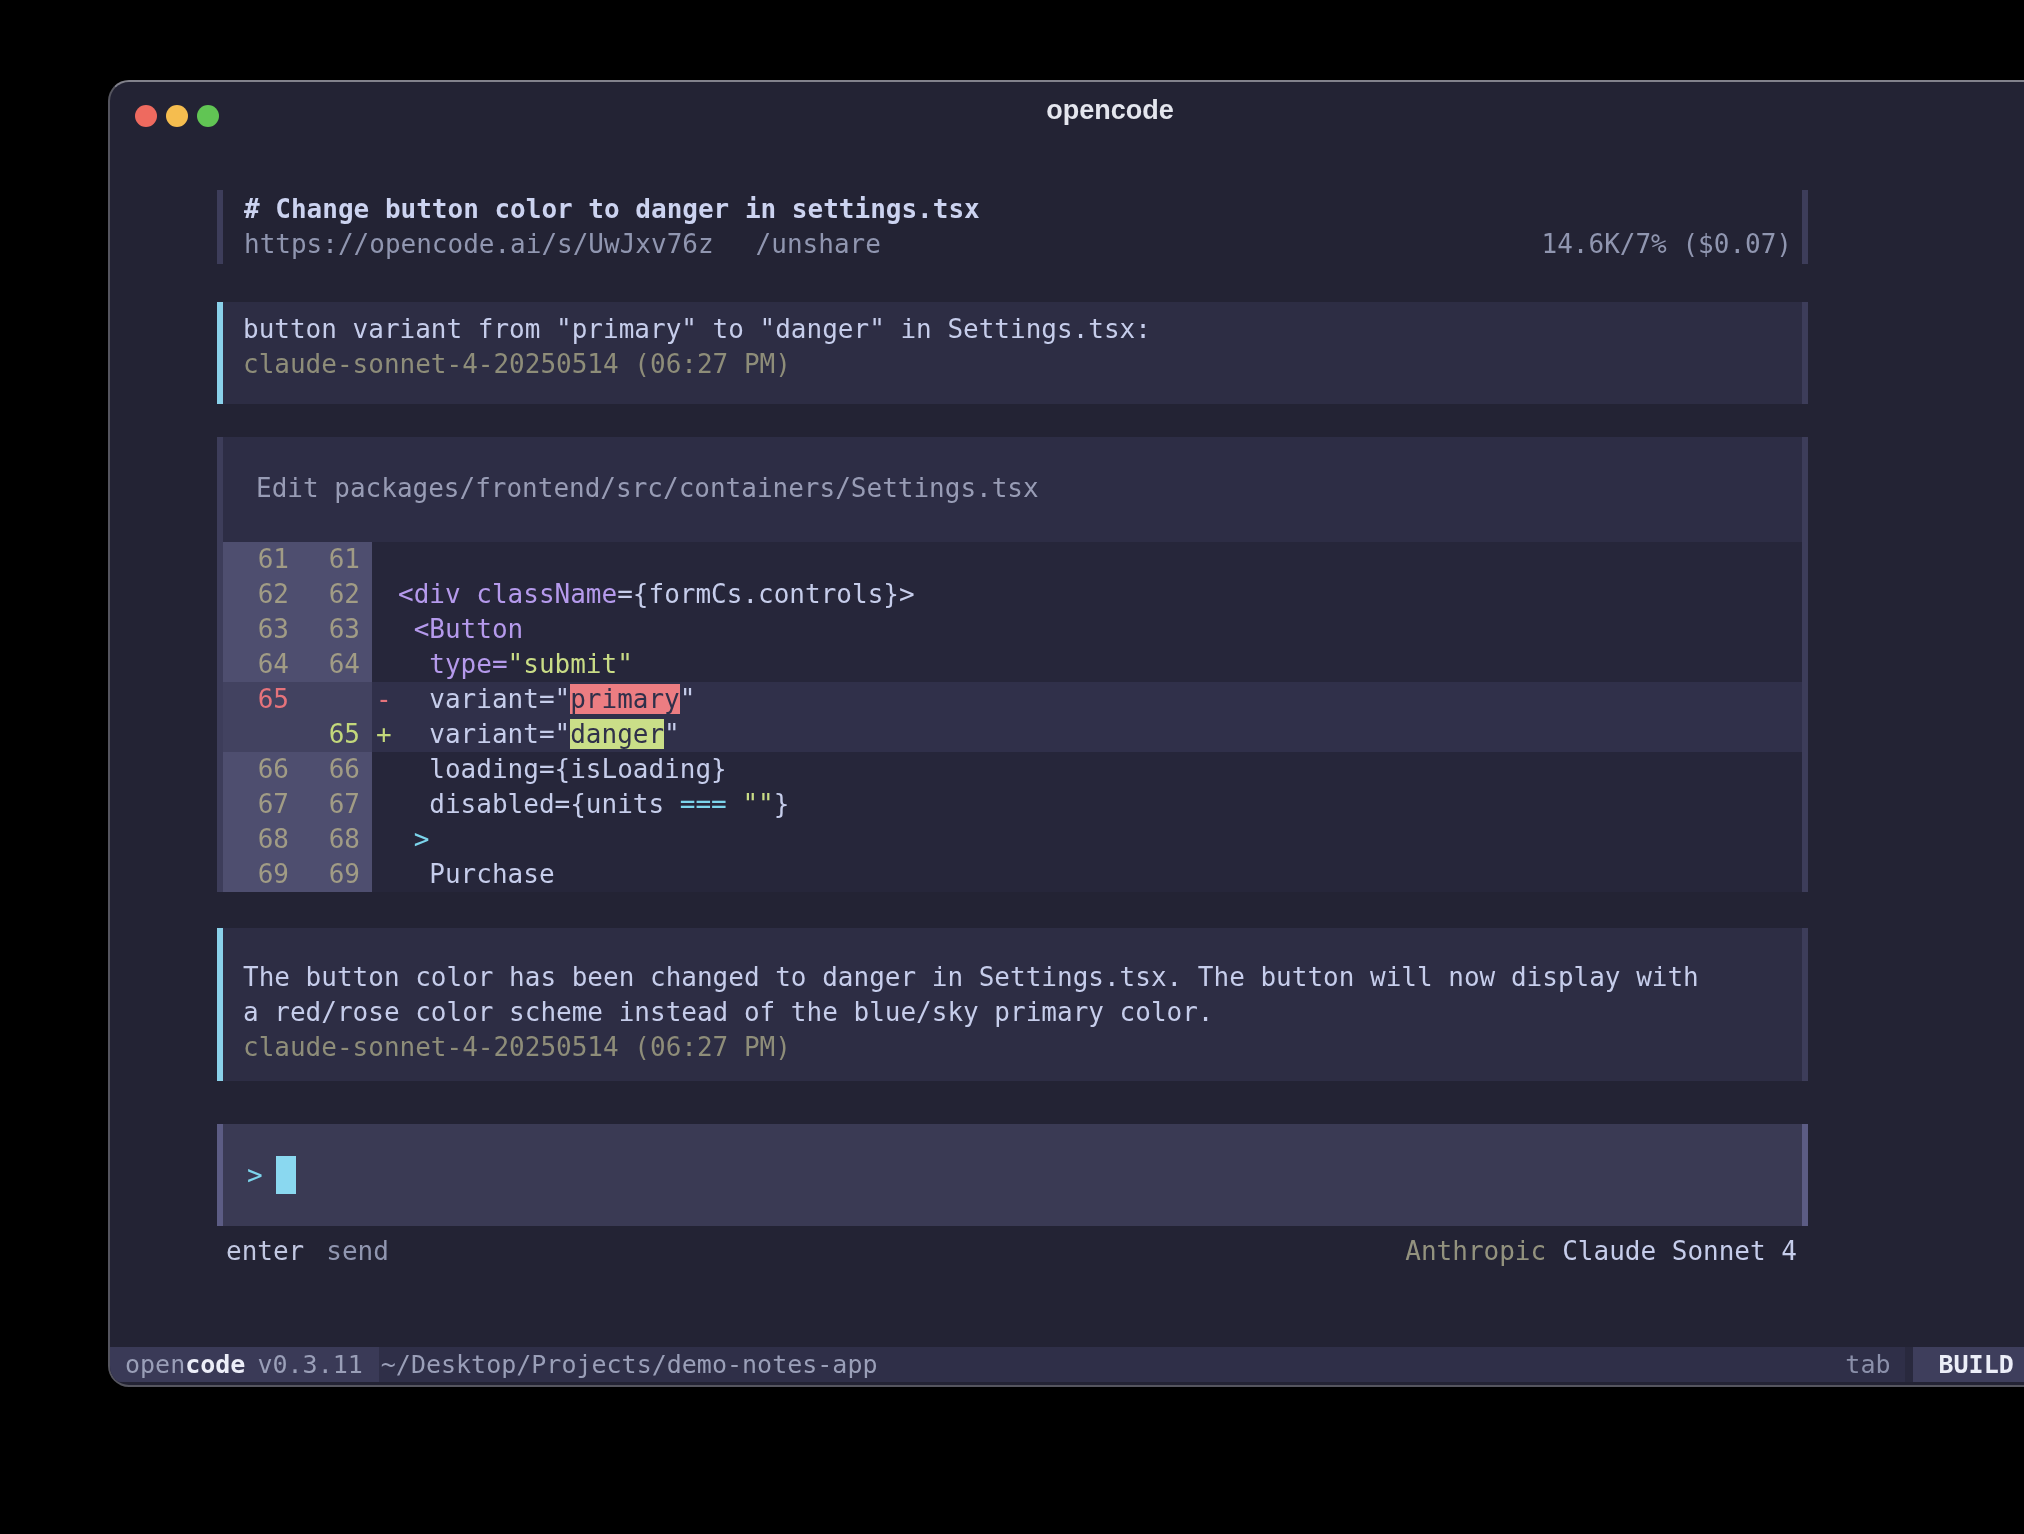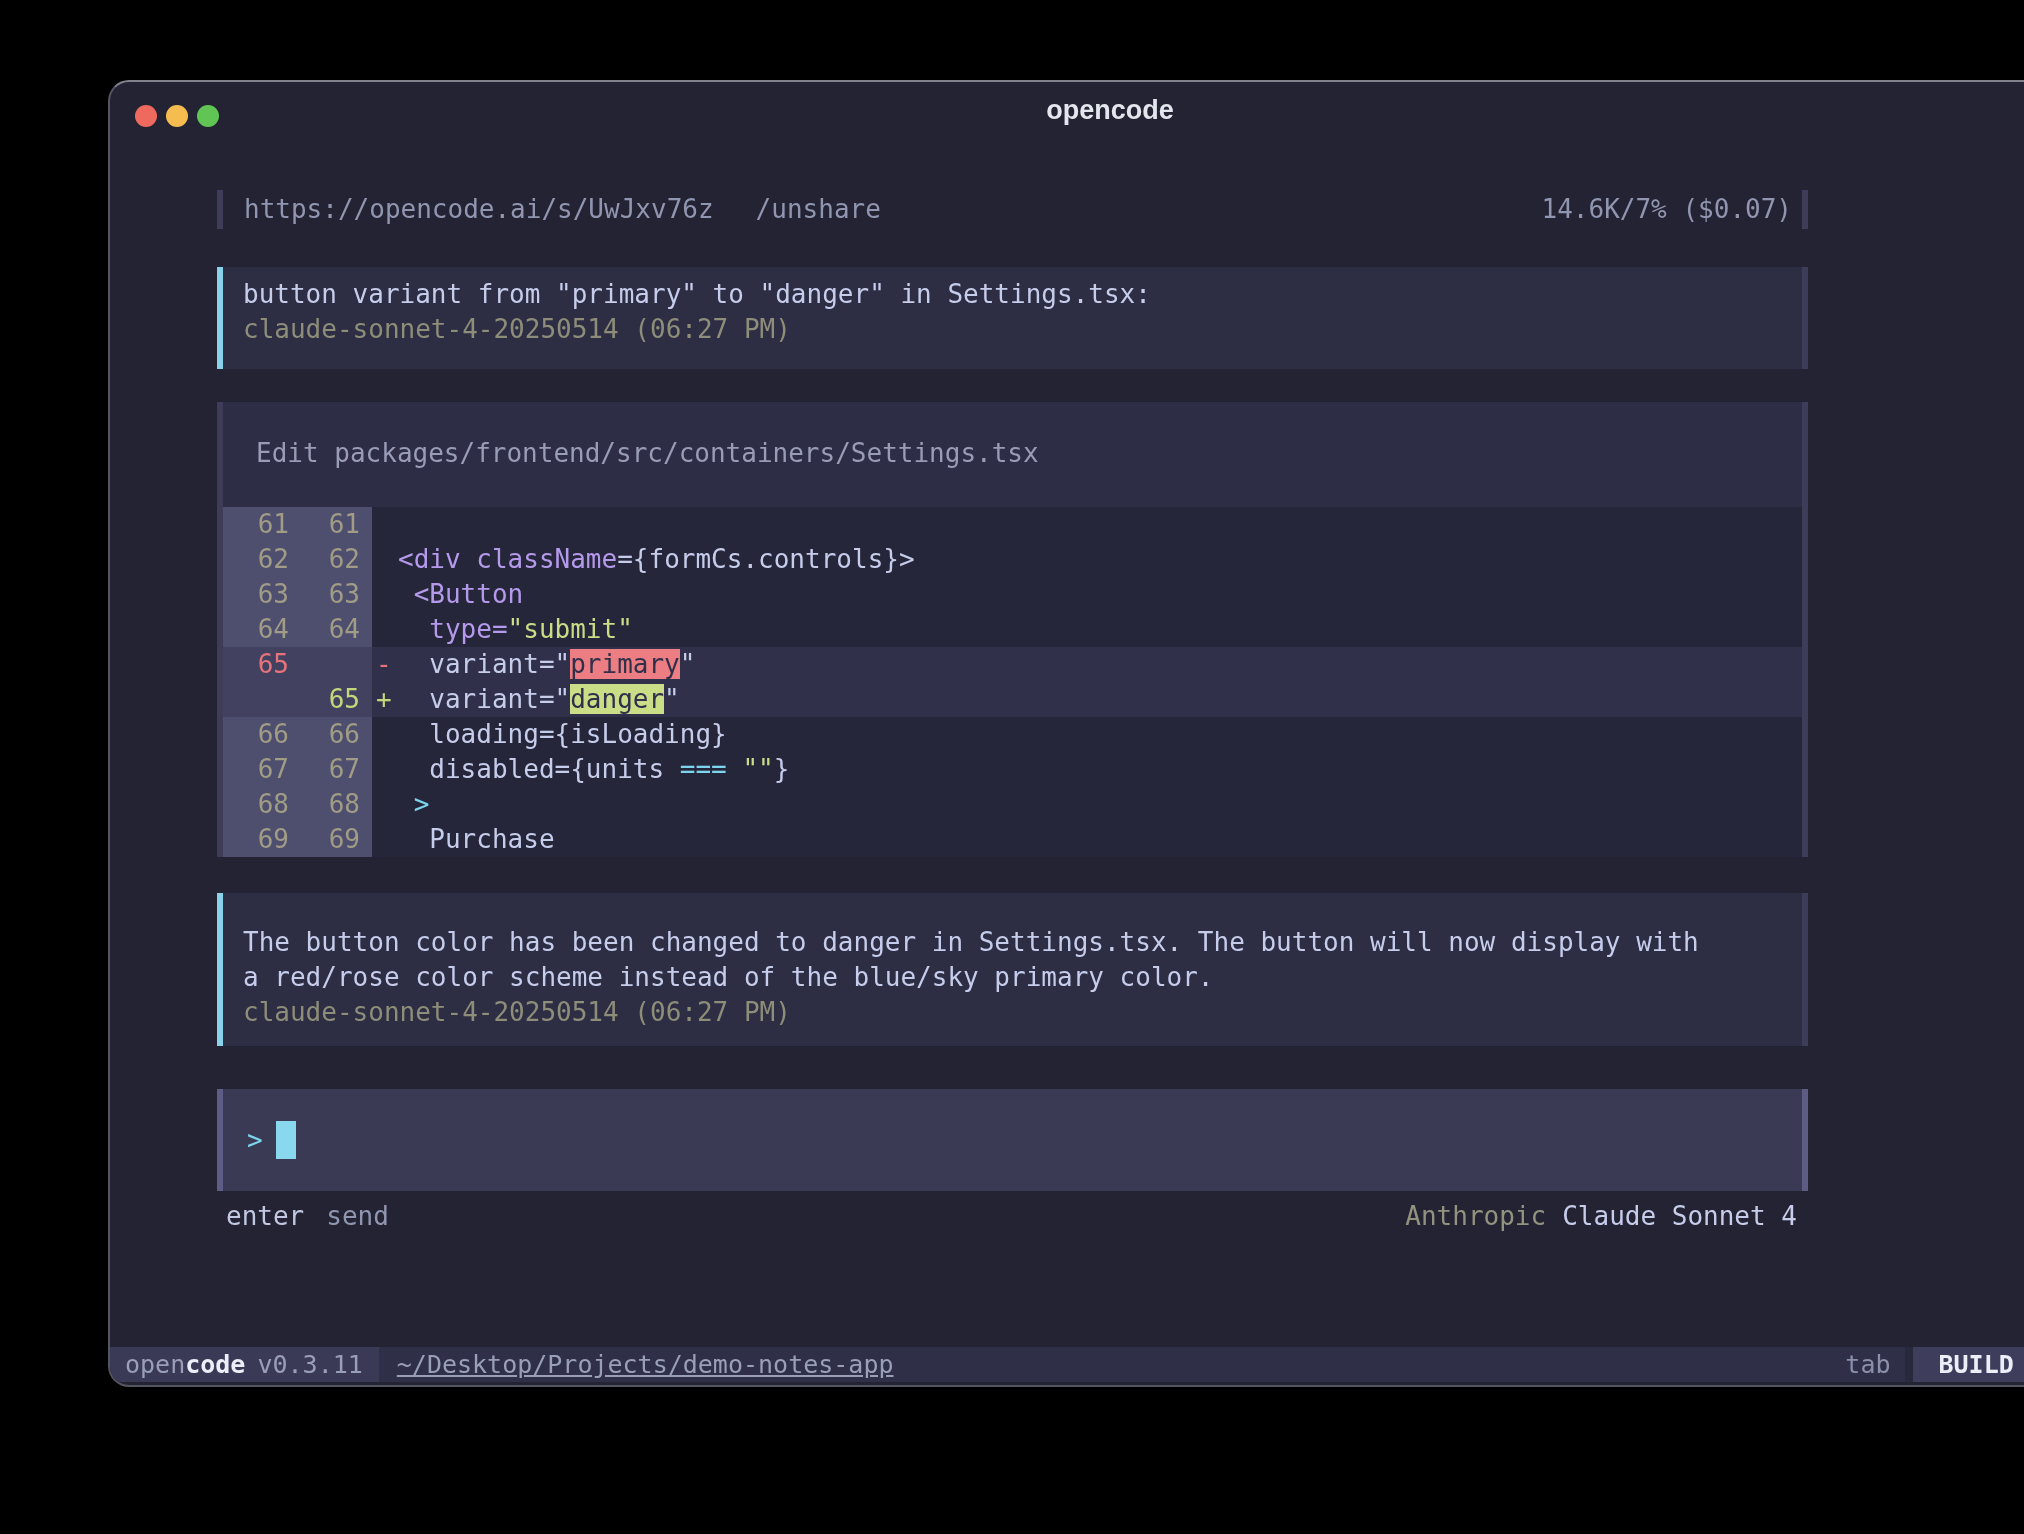--- a/index.html
+++ b/index.html
@@ -77,21 +77,21 @@
   .provider { margin-left:auto; color:#93927e; }
   .model    { color:#c6cdeb; margin-left:16px; }
 
   
   .statusbar { position:absolute; left:0; right:0; bottom:3px; height:35px; line-height:35px;
                display:flex; background:#2f2f48; font-size:25px; }
   .seg-version { background:#3a3a57; padding:0 16px 0 15px; border-radius:0 0 0 12px; flex:none; }
   .sb-open { color:#9a9fb8; }
   .sb-code { color:#eceef8; font-weight:bold; }
   .sb-ver  { color:#9a9fb8; margin-left:12px; }
-  .sb-cwd  { margin-left:18px; color:#9a9fb8;text-decoration:underline; }
+  .sb-cwd  { margin-left:2px; color:#9a9fb8; }
   .sb-tab  { margin-left:auto; color:#8b90aa;text-align:center; }
   .seg-divider { width:8px; margin-left:14px; background:#29293e; flex:none; }
   .seg-mode { background:#3e3e5c; padding:0 22px 0 26px; border-radius:0 0 12px 0; flex:none; }
   .sb-mode-b { color:#eceef8; font-weight:bold; }
   .sb-mode-r { color:#c7cbde; margin-left:14px; }
 </style>
 </head>
 <body>
 
 <div class="stage">
@@ -100,20 +100,21 @@
     <div class="titlebar">
       <span class="light light-red"></span>
       <span class="light light-yellow"></span>
       <span class="light light-green"></span>
       <div class="win-title">opencode</div>
     </div>
 
     <div class="col">
 
       <div class="hdr">
+        <div class="line hdr-title"># Change button color to danger in settings.tsx</div>
         <div class="line hdr-row2">
           <span>https://opencode.ai/s/UwJxv76z</span>
           <span class="unshare">/unshare</span>
           <span class="usage">14.6K/7% ($0.07)</span>
         </div>
       </div>
 
       <div class="msg">
         <div class="line">button variant from "primary" to "danger" in Settings.tsx:</div>
         <div class="line meta">claude-sonnet-4-20250514 (06:27 PM)</div>

